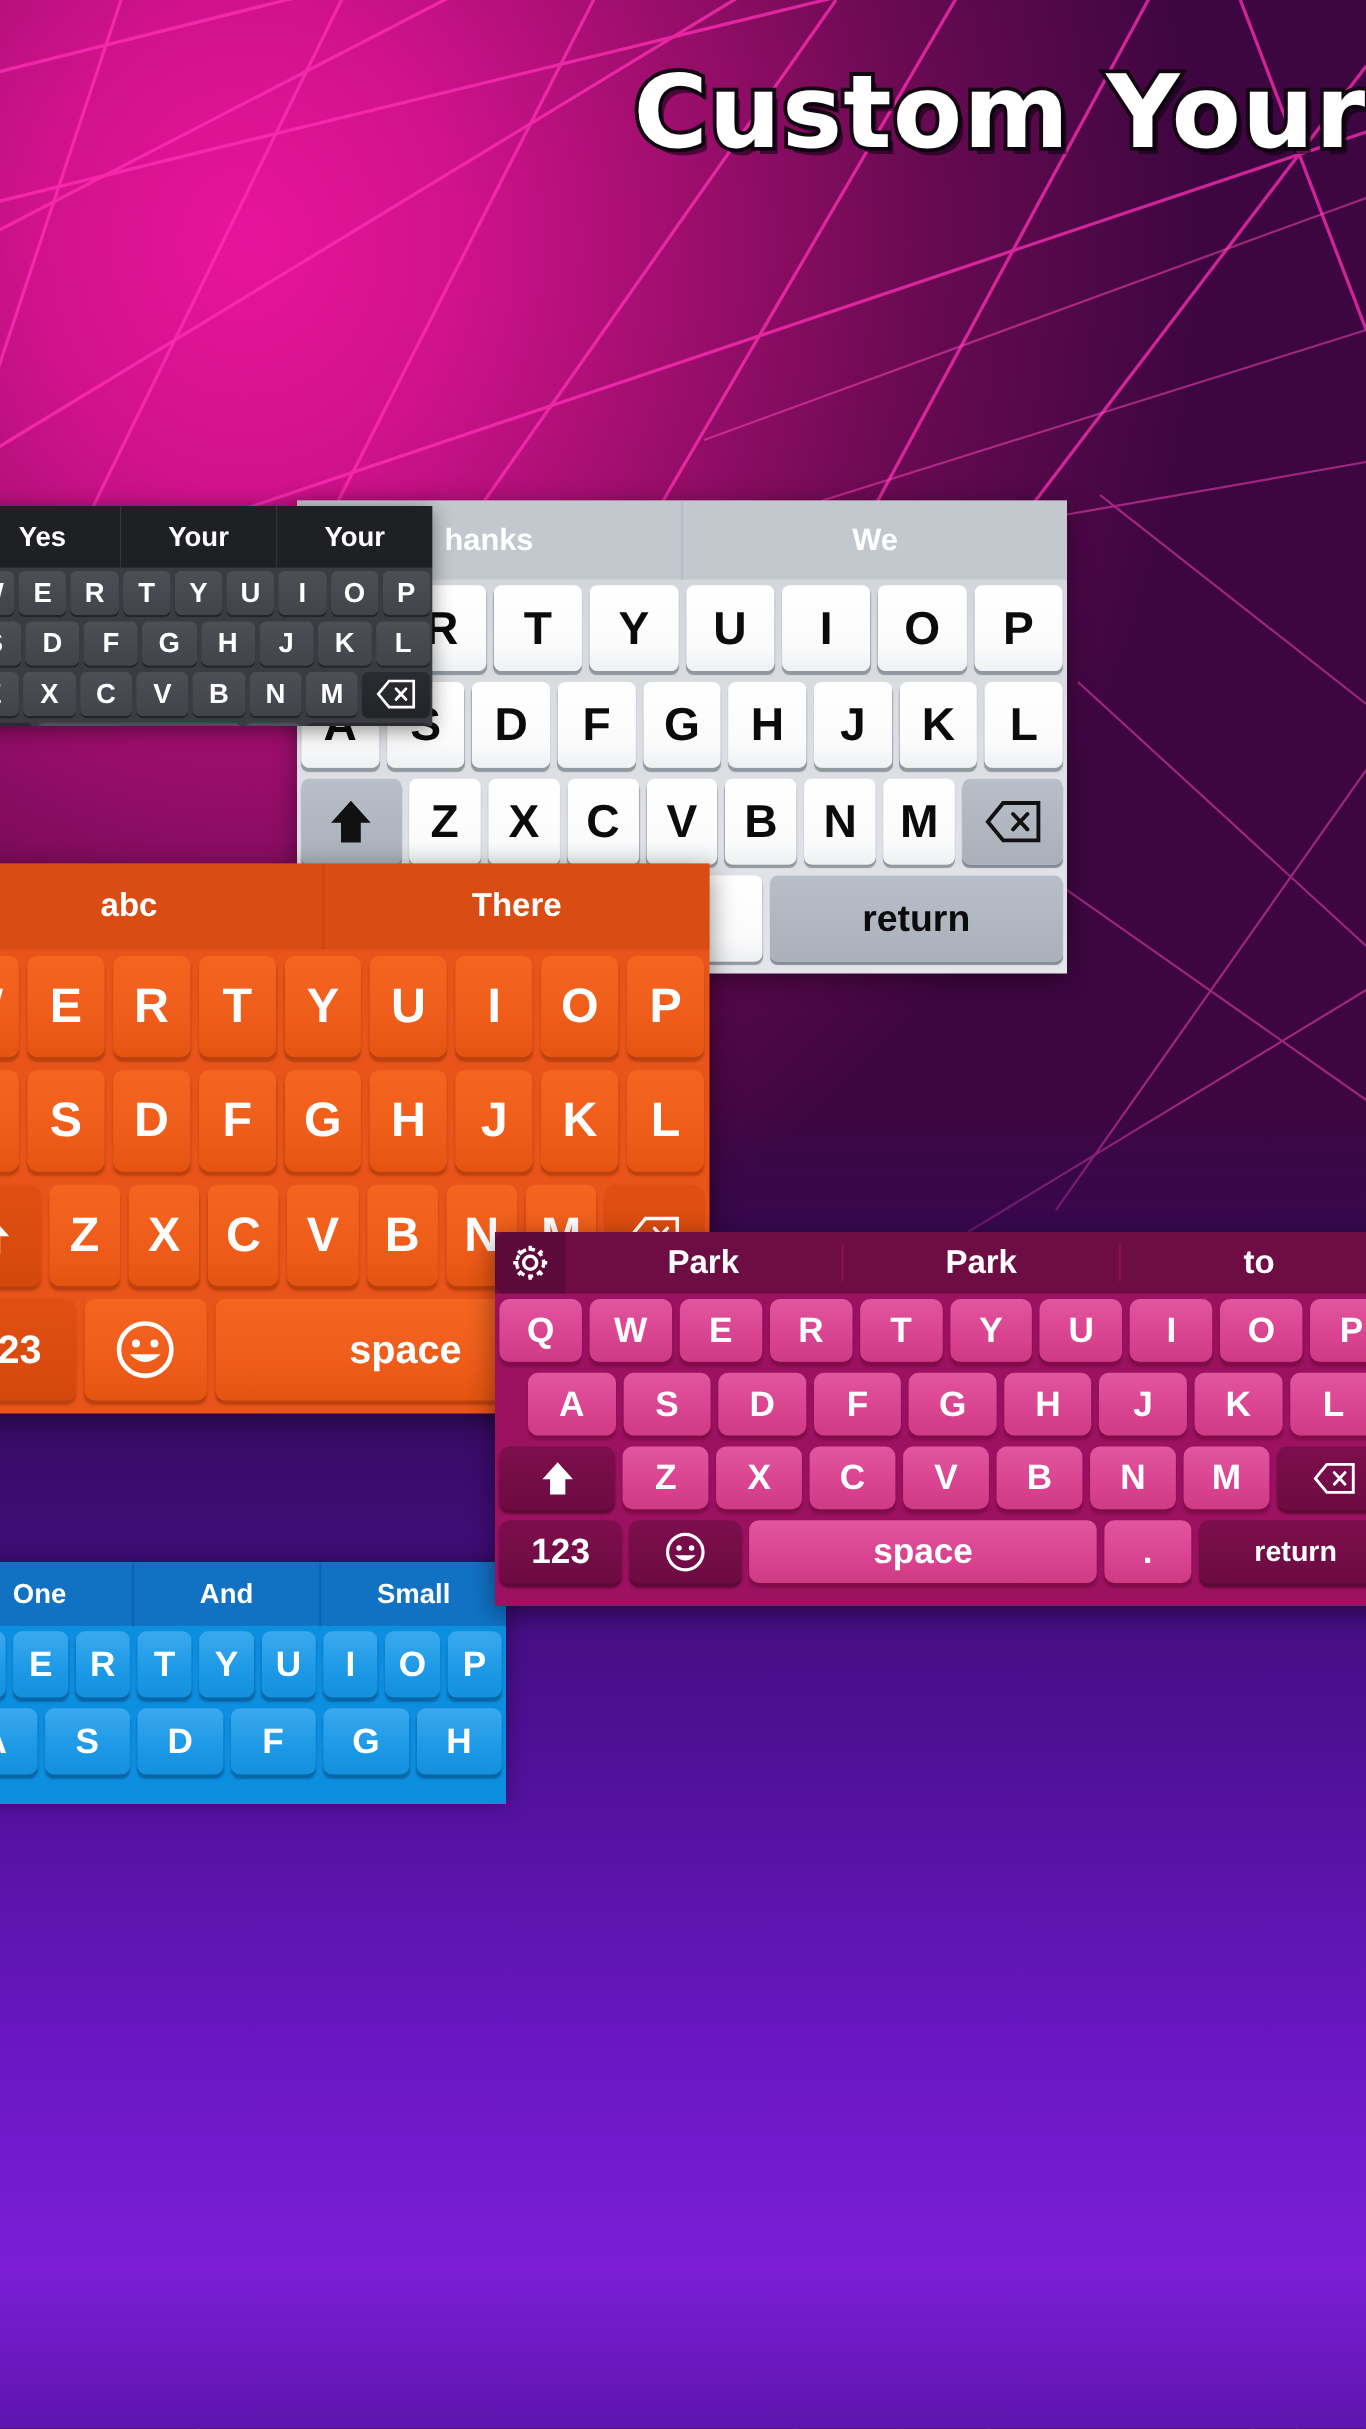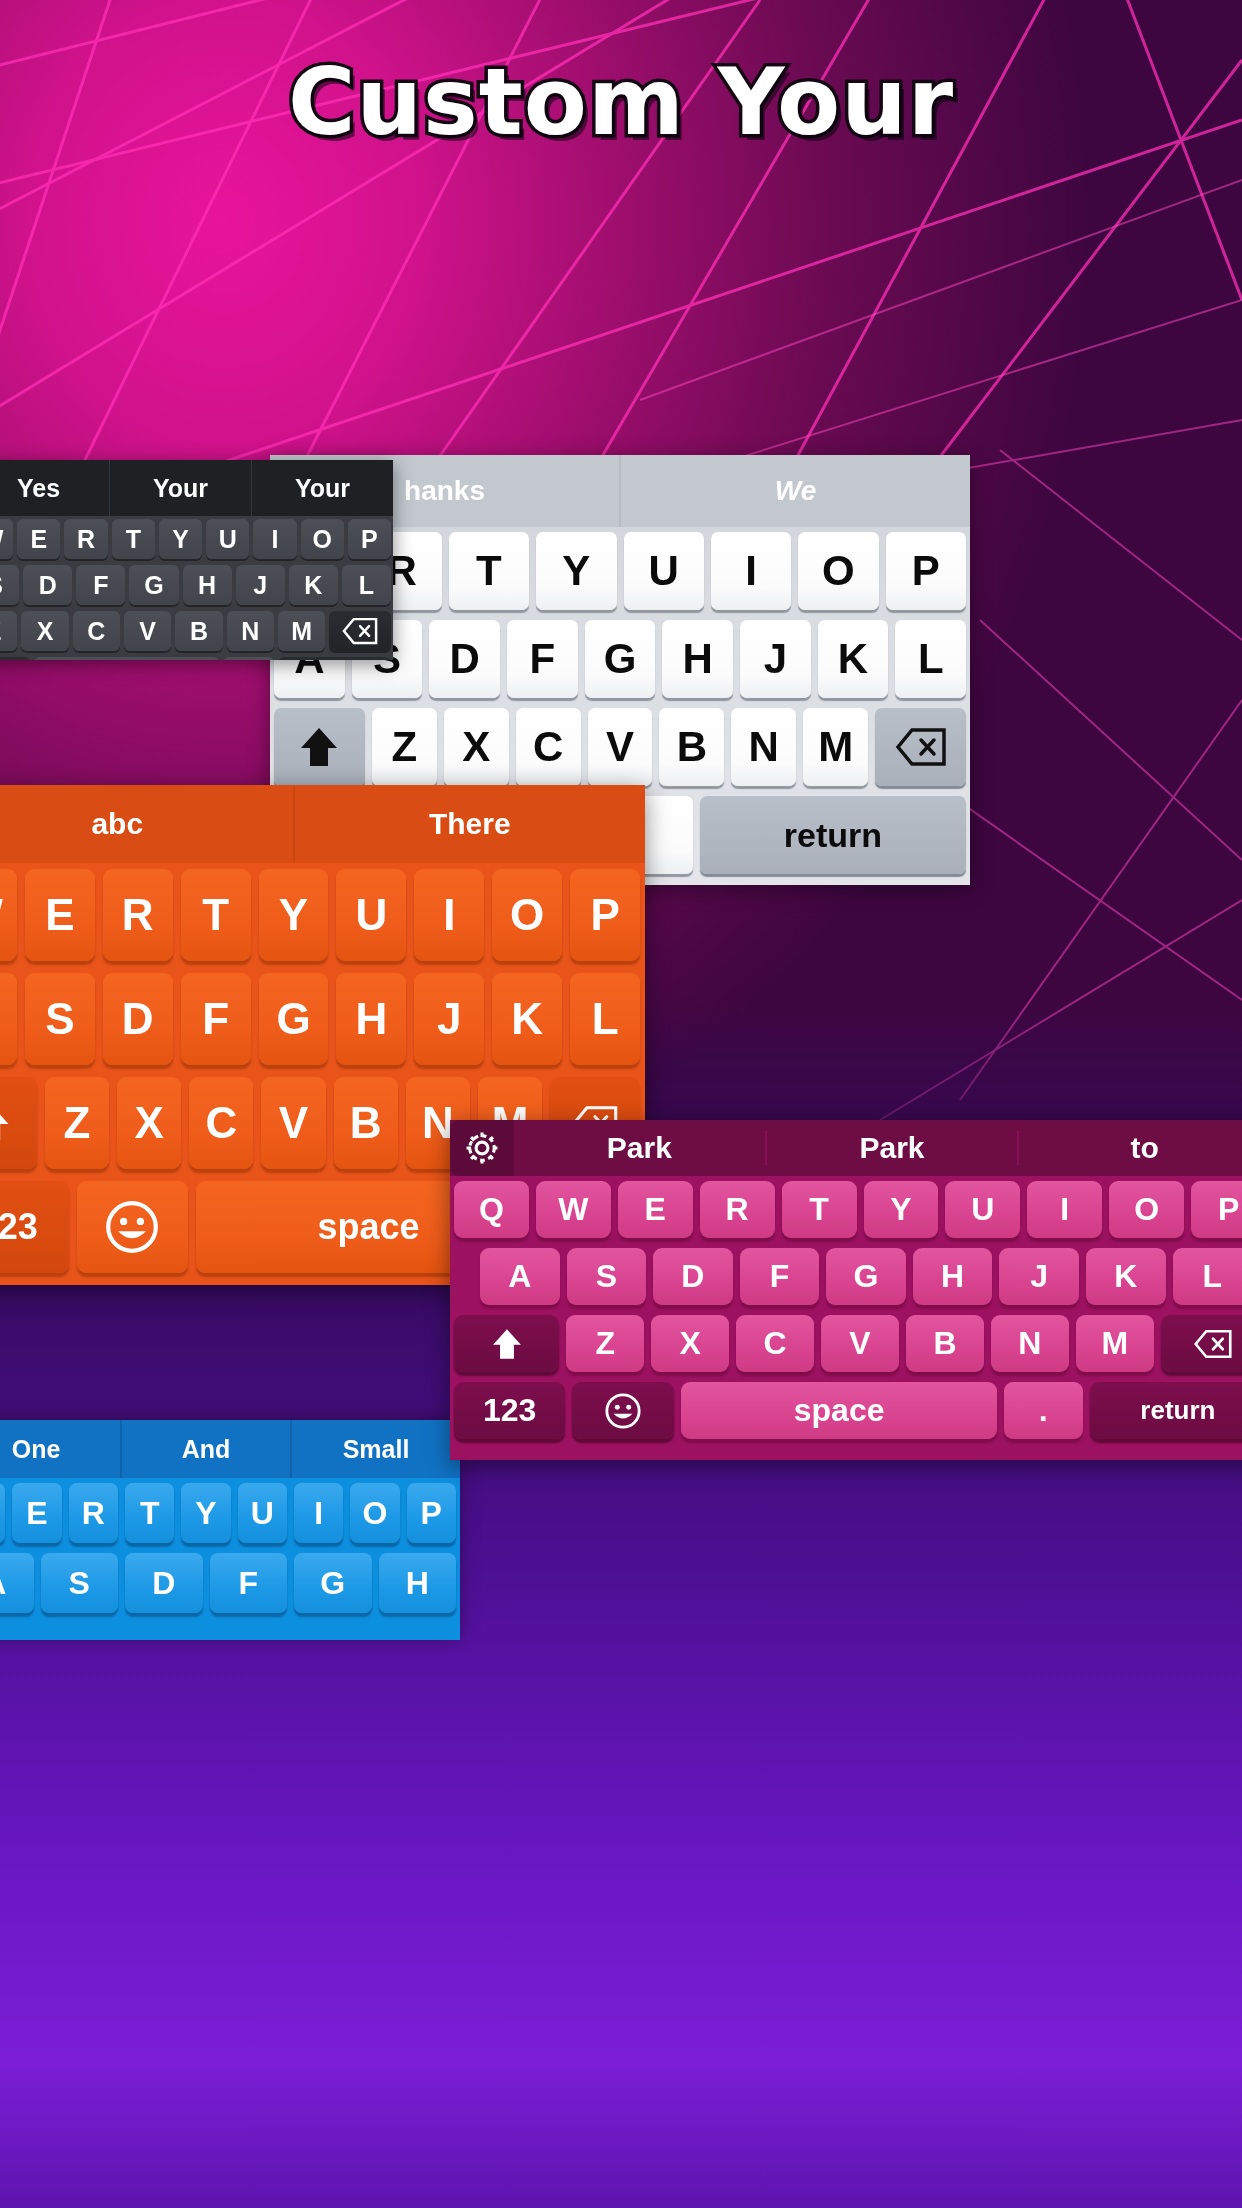--- a/index.html
+++ b/index.html
@@ -20,21 +20,21 @@
       linear-gradient(180deg, #c9108a 0%, #8d0b74 16%, #4d0a55 33%, #2d0742 48%, #3c0a6e 64%, #5b12a8 78%, #7b1ed6 90%, #6417b8 100%);
   }
   .bg-lower {
     position:absolute; left:0; right:0; top:1000px; bottom:0;
     background:linear-gradient(180deg, rgba(45,7,66,0) 0%, #320a58 18%, #4b0f8f 45%, #6a17c4 72%, #7b1ed6 88%, #5e14ae 100%);
   }
 
   
   #title-block {
     position:absolute; left:0; right:0; top:44px;
-    text-align:center; z-index:30;
+    text-align:right; z-index:30;
   }
   .title-line {
     font-family:"DejaVu Sans", sans-serif;
     font-weight:bold;
     font-size:92px;
     line-height:118px;
     color:#ffffff;
     letter-spacing:1px;
     -webkit-text-stroke:7px #140812;
     paint-order:stroke fill;
@@ -75,21 +75,21 @@
   #kbd-dark .r4 .key { font-size:23px; }
 
   
   #kbd-white {
     left:270px; top:455px; width:700px; height:430px;
     background:linear-gradient(180deg,#cfd3d9 0%,#d9dce1 40%,#e3e5ea 100%);
     z-index:12; box-shadow:0 4px 20px rgba(0,0,0,.4);
   }
   #kbd-white .sugg-row { height:72px; background:#c3c8cf; }
   #kbd-white .sugg { color:#ffffff; font-size:28px; border-right:2px solid #b7bcc4; }
-  #kbd-white .sugg:last-child { border-right:none;font-style:italic; }
+  #kbd-white .sugg:last-child { border-right:none; }
   #kbd-white .krow { height:88px; padding:5px 4px; gap:7px; }
   #kbd-white .key {
     background:linear-gradient(180deg,#ffffff 0%,#fbfbfc 72%,#eef0f2 100%);
     border-radius:7px; color:#0b0b0c; font-size:42px;
     box-shadow:0 3px 1px rgba(120,128,138,.75);
   }
   #kbd-white .key.gry {
     background:linear-gradient(180deg,#b9bfc8 0%,#a9b0ba 100%);
     box-shadow:0 3px 1px rgba(110,118,128,.8);
   }

